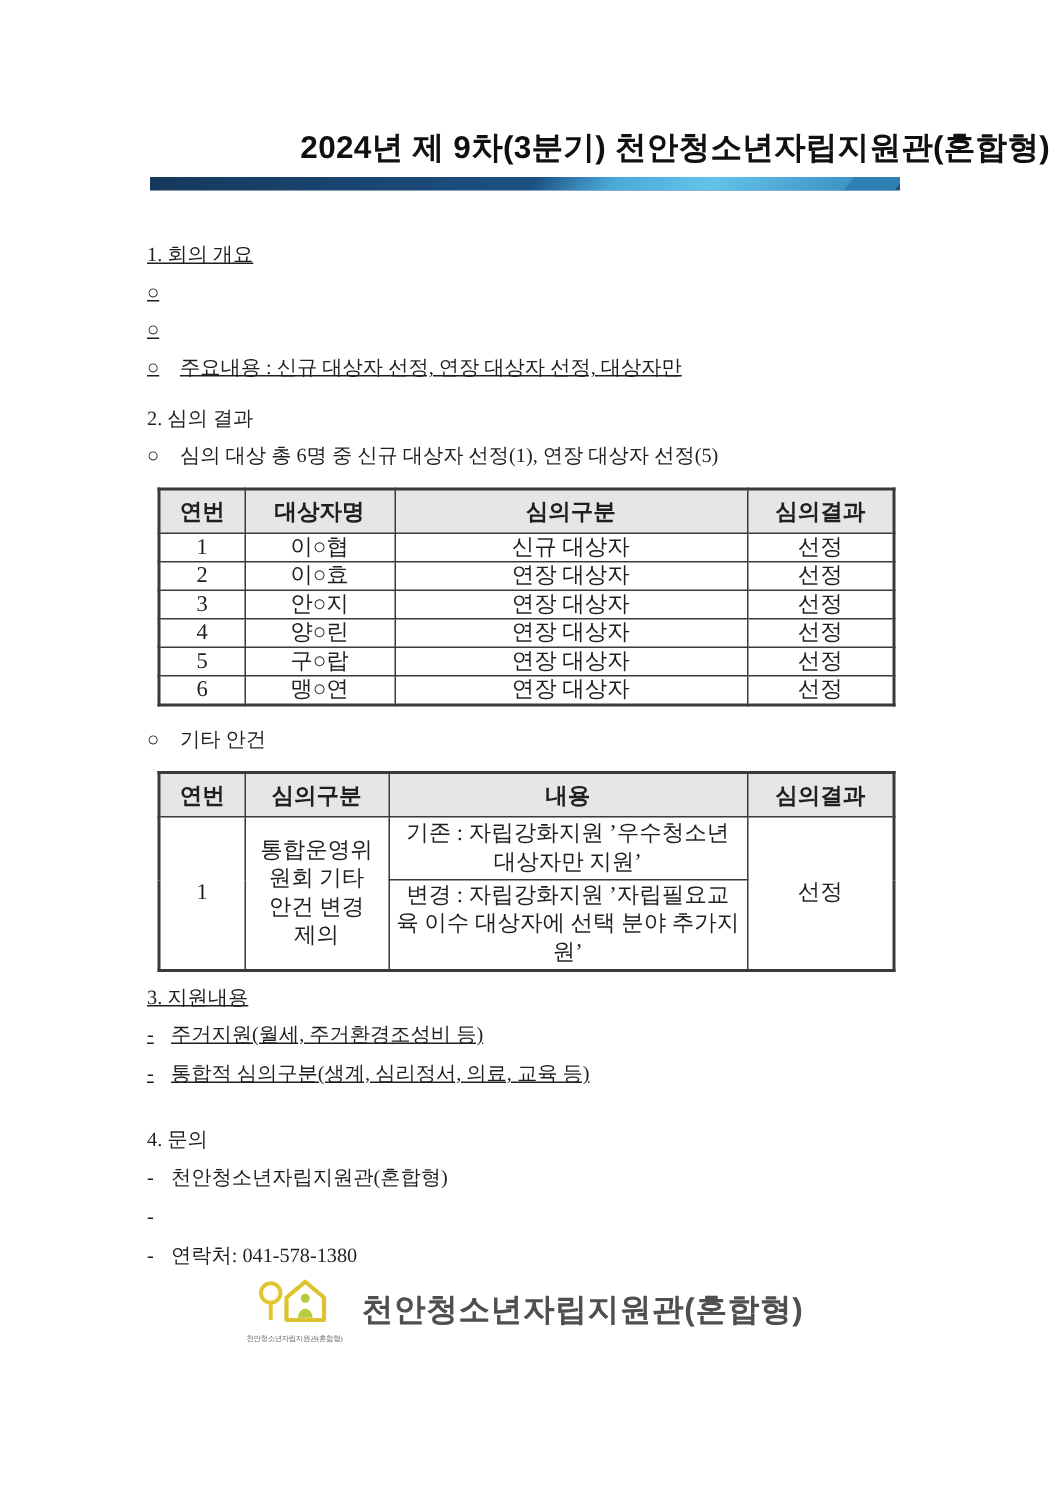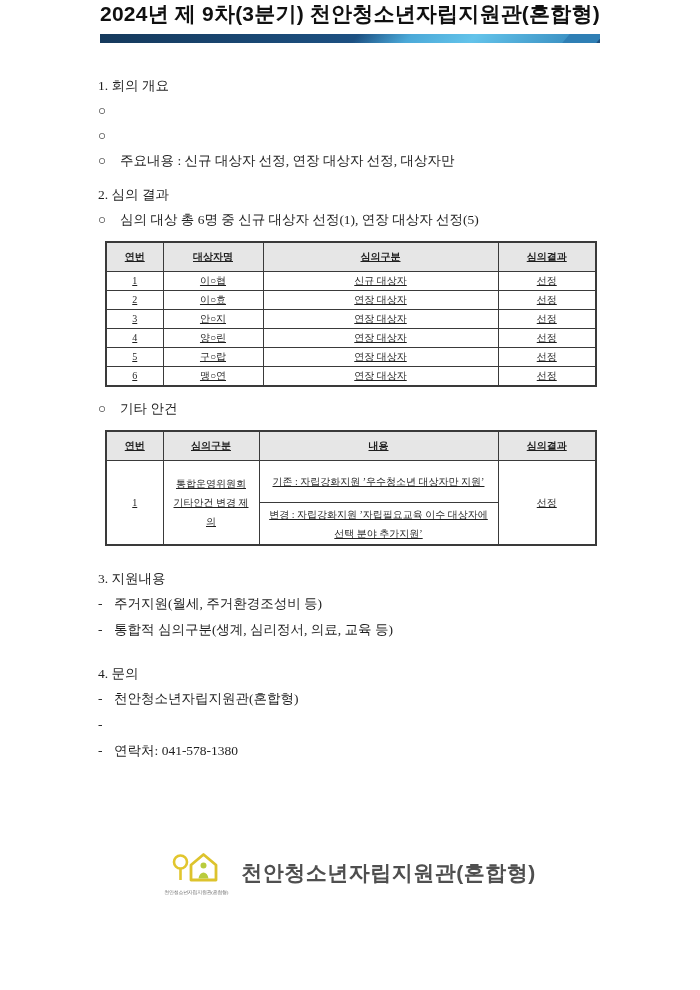--- a/index.html
+++ b/index.html
@@ -5,21 +5,21 @@
   html,body { margin:0; padding:0; }
   body {
     width:700px; height:990px;
     background:#ffffff;
     font-family:"Liberation Serif","DejaVu Serif",serif;
     color:#1f1f1f;
   }
   .page { position:relative; width:700px; height:990px; overflow:hidden; background:#fff; }
 
   
-  .title-block { text-align:center; }
+  .title-block { text-align:right; padding-top:84px; }
   .title-line1 {
     font-family:"Liberation Sans","DejaVu Sans",sans-serif;
     font-weight:bold; font-size:21px; letter-spacing:0.2px; color:#101010;
   }
   .title-line2 {
     font-family:"Liberation Sans","DejaVu Sans",sans-serif;
     font-weight:bold; font-size:28px; letter-spacing:1px; color:#101010; margin-top:1px;
   }
   .accent-bar {
     width:500px; height:9px; margin:6px auto 0; position:relative;
@@ -37,29 +37,29 @@
   }
 
   
   .content { margin:0 98px; font-size:13.5px; }
   .sec-heading { line-height:25px; }
   .o-item { display:flex; line-height:25px; }
   .o-bullet { width:22px; flex:none; }
   .dash-item { display:flex; line-height:26px; }
   .dash-bullet { width:16px; flex:none; }
 
-  .sec1 { margin-top:30px; }
+  .sec1 { margin-top:30px;text-decoration:underline; }
   .sec2 { margin-top:9px; }
-  .sec3 { margin-top:20px; }
+  .sec3 { margin-top:4px;text-decoration:underline; }
   .sec4 { margin-top:18px; }
 
   
   table {
     border-collapse:collapse; width:490px; margin:9px 0 0 7px;
-    font-size:10px; color:#1f1f1f; table-layout:fixed;text-decoration:underline;
+    font-size:15px; color:#1f1f1f; table-layout:fixed;
   }
   table, th, td { border:1px solid #3a3a3a; }
   table { border-width:2px; }
   th { background:#e6e6e6; font-weight:bold; height:28px; padding:0 2px; text-align:center; }
   td { height:16px; padding:1px 4px; text-align:center; line-height:16px; }
   .t2 td { line-height:19px; }
   .t2 .cell-content { height:39px; }
   .t2 .cell-category { padding:0 9px; }
   .other-agenda { margin-top:9px; }
 

